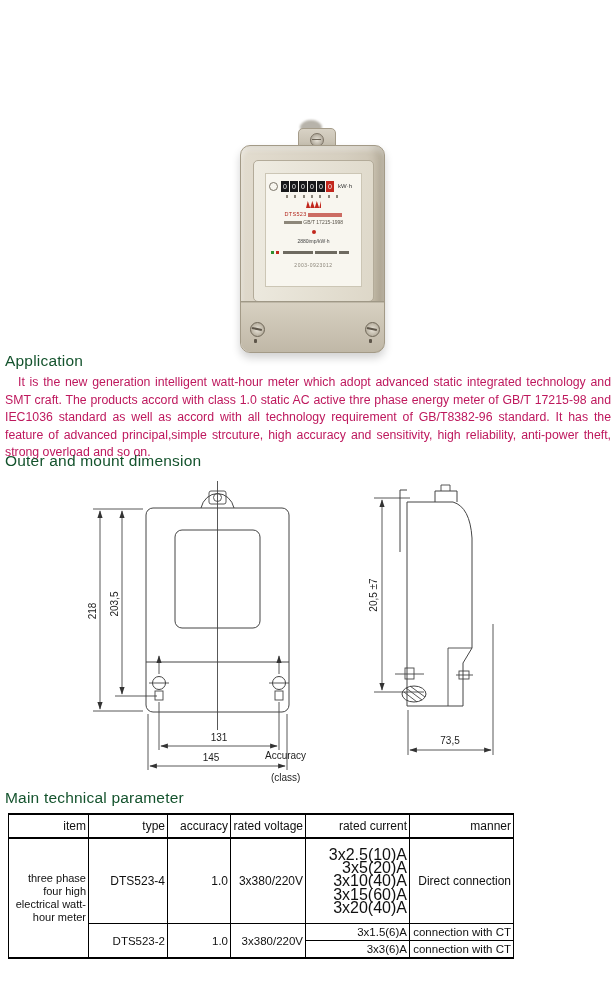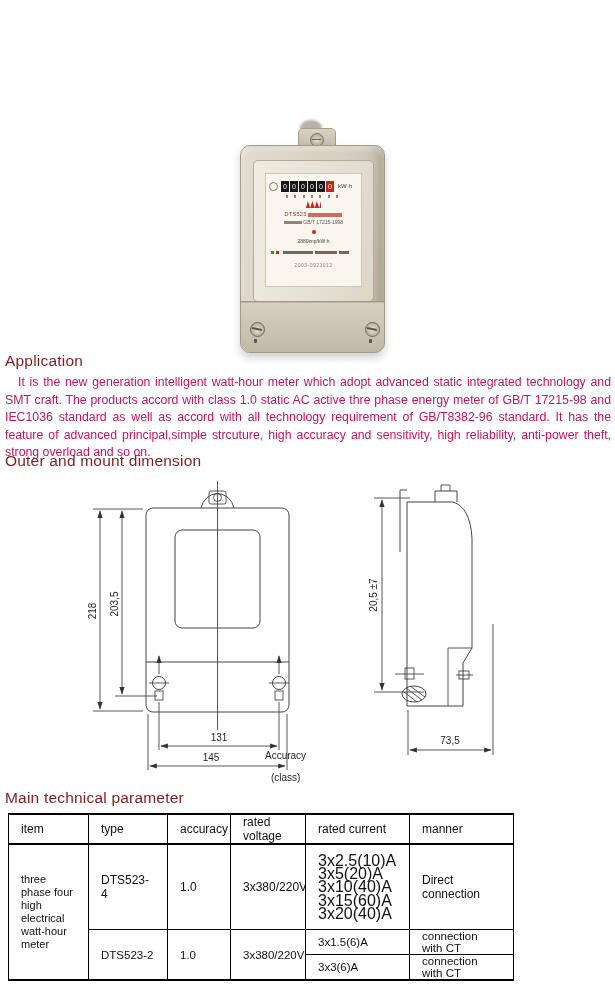--- a/index.html
+++ b/index.html
@@ -2,21 +2,21 @@
 <html><head>
 <meta charset="utf-8">
 <style>
   html,body{margin:0;padding:0;background:#fff;}
   #page{position:relative;width:615px;height:992px;background:#fff;overflow:hidden;
         font-family:"Liberation Sans","DejaVu Sans",sans-serif;color:#111;}
   .abs{position:absolute;}
 
   
   .title{left:8px;top:28px;width:600px;font-size:21px;font-weight:bold;letter-spacing:.4px;color:#000;}
-  .h2{font-size:15.5px;letter-spacing:.2px;color:#7f1d1d;}
+  .h2{font-size:15.5px;letter-spacing:.2px;color:#14532d;}
   .para{left:5px;top:374px;width:606px;font-size:12.3px;line-height:17.6px;
         text-align:justify;text-indent:13px;color:#be185d;}
 
   
   .photo{left:228px;top:118px;width:176px;height:236px;}
   .ph-knob{position:absolute;left:72px;top:2px;width:22px;height:15px;border-radius:50%;
            background:#b7b3aa;filter:blur(1px);}
   .ph-tab{position:absolute;left:70px;top:10px;width:36px;height:22px;border-radius:5px 5px 0 0;
           background:linear-gradient(#d8d2c5,#bfb8a8);border:1px solid #a59c8a;}
   .ph-tab-screw{position:absolute;left:11px;top:4px;width:12px;height:12px;border-radius:50%;
@@ -69,22 +69,22 @@
   
   svg .ln{stroke:#454545;stroke-width:1;fill:none;}
   svg .thin{stroke:#454545;stroke-width:.9;fill:none;}
   svg text.dim{font-family:"Liberation Sans","DejaVu Sans",sans-serif;font-size:10px;fill:#1d1d1d;}
 
   
   table.params{position:absolute;left:8px;top:813px;width:505px;border-collapse:collapse;
                font-size:12px;color:#101010;table-layout:fixed;}
   table.params{border-top:2.5px solid #000;border-bottom:2.5px solid #000;
                border-left:1px solid #000;border-right:1px solid #000;}
-  table.params td,table.params th{border:1px solid #000;text-align:left;vertical-align:middle;
-               padding:0 12px;font-weight:normal;overflow:hidden;}
+  table.params td,table.params th{border:1px solid #000;text-align:right;vertical-align:middle;
+               padding:0 2px;font-weight:normal;overflow:hidden;}
   table.params tr.hdr th{height:22px;border-bottom:2px solid #000;}
   td.item-cell{font-size:11px;line-height:13px;padding-bottom:30px;}
   td.cur-cell{font-size:16px;line-height:13.2px;}
   tr.rowA td{height:84px;}
   tr.rowB td{height:16px;font-size:11.5px;}
   tr.rowB2 td{height:16px;font-size:11.5px;}
 </style>
 </head>
 <body>
 

